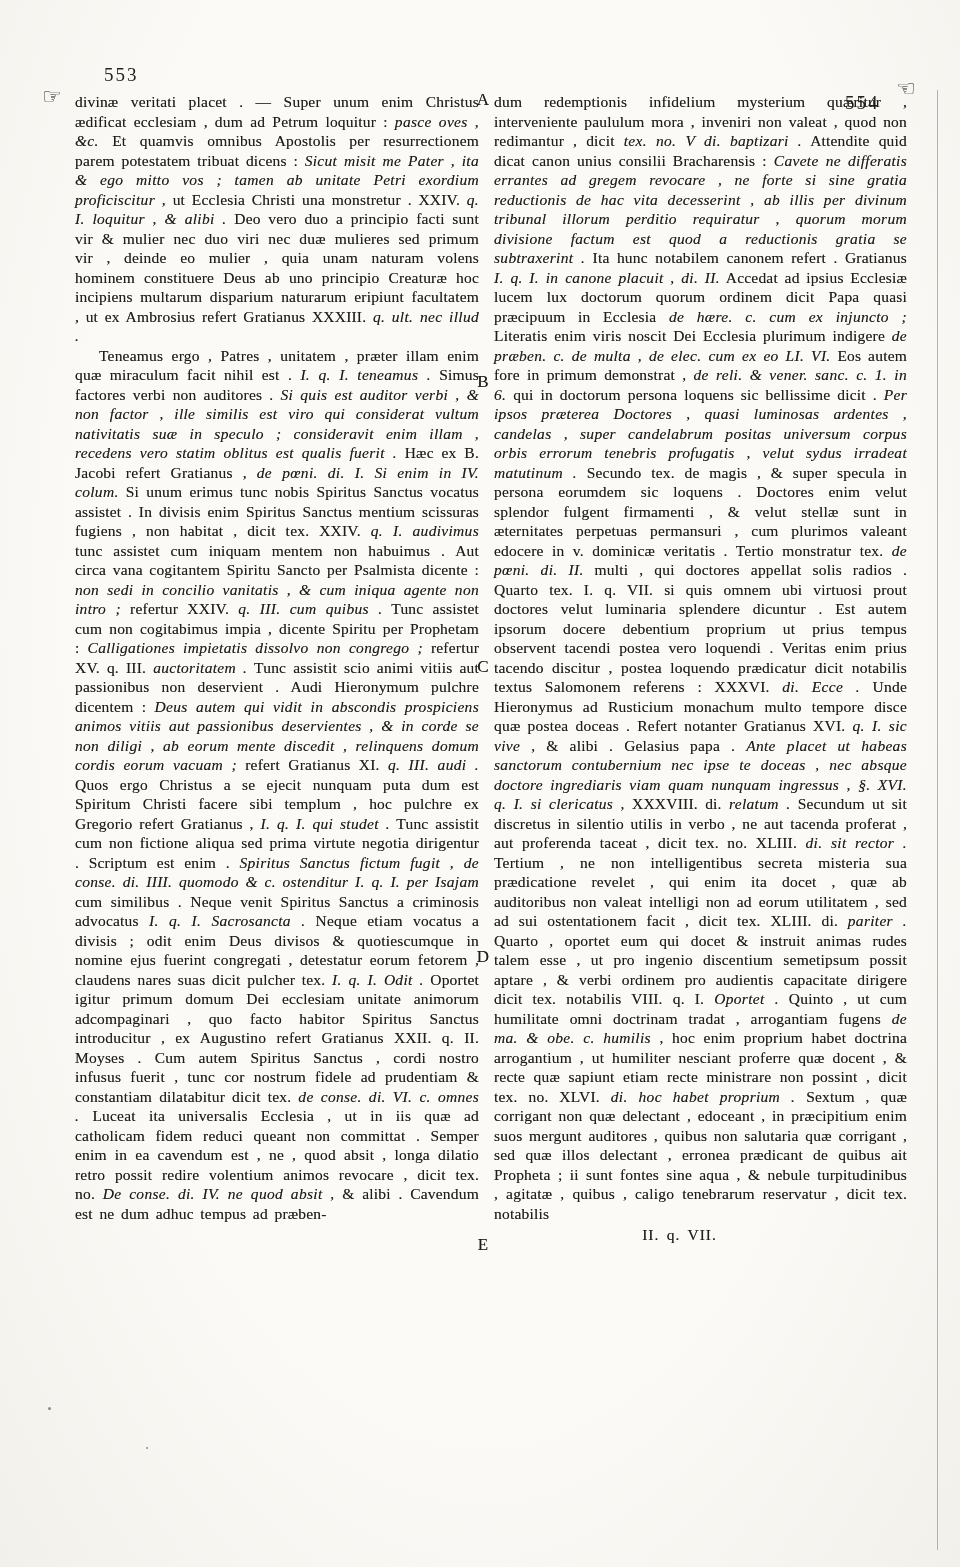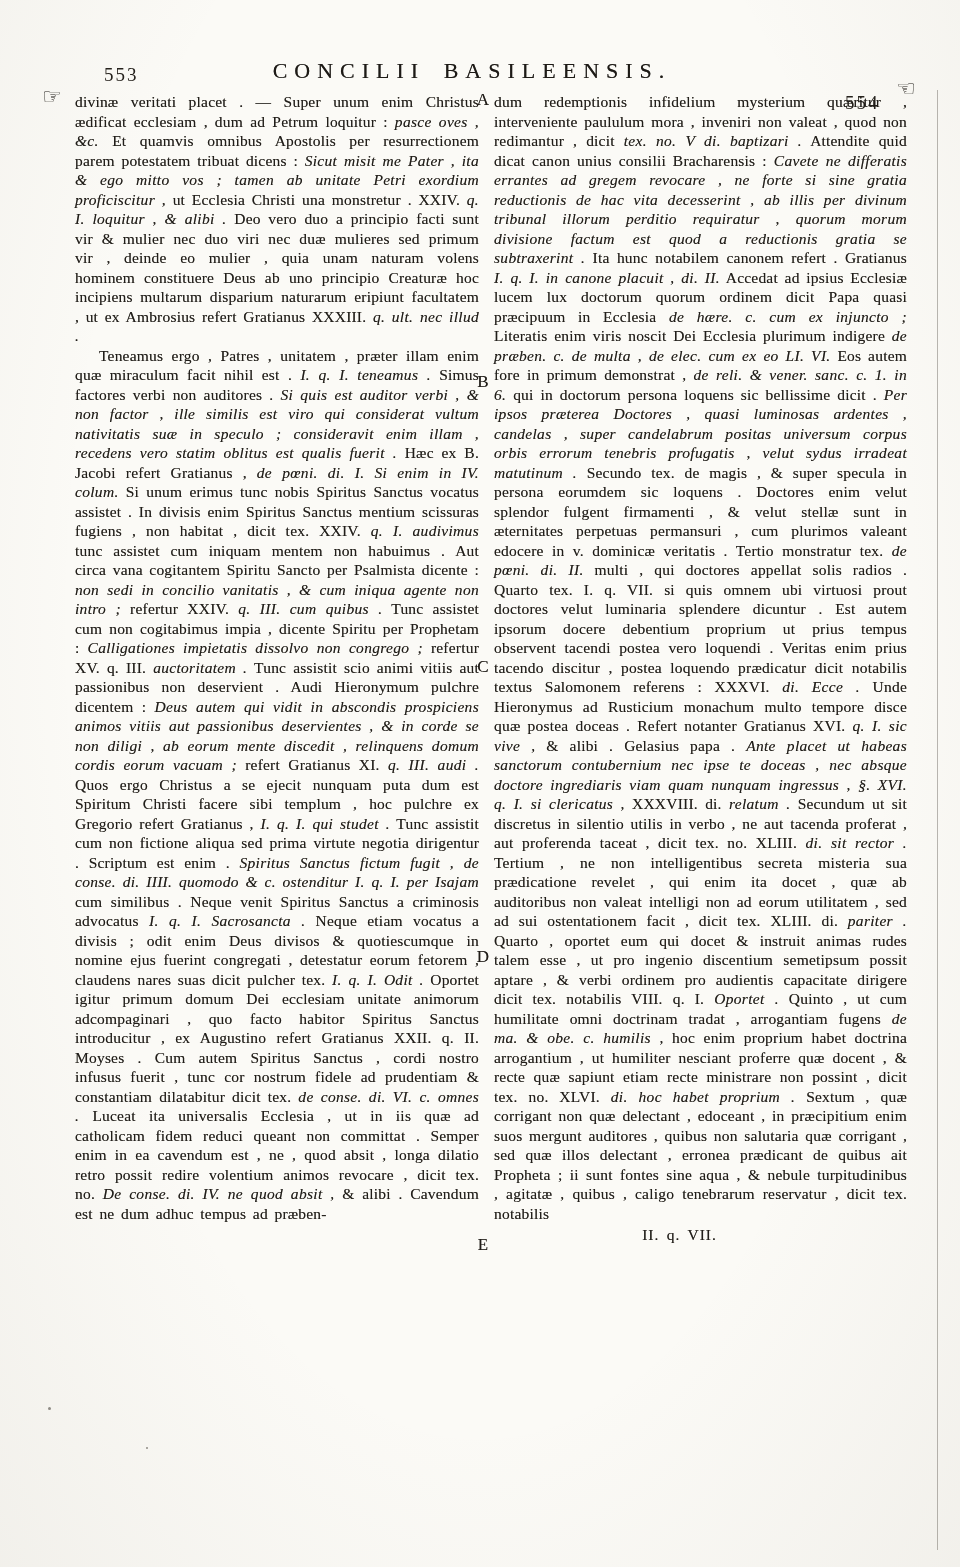--- a/index.html
+++ b/index.html
@@ -52,21 +52,20 @@
   }
   .speck{position:absolute;background:rgba(40,35,28,0.5);border-radius:50%;}
 </style>
 </head>
 <body>
 
 <div class="paper-tone"></div>
 
 <div class="page-header">
   <span class="pagenum left">553</span>
-  <div class="page-title">CONCILII BASILEENSIS.</div>
   <span class="pagenum right">554</span>
 </div>
 
 <span class="manicule left">☞</span>
 <span class="manicule right">☜</span>
 
 <div class="gutter-letters">
   <span class="gutter-letter gl-a">A</span>
   <span class="gutter-letter gl-b">B</span>
   <span class="gutter-letter gl-c">C</span>

